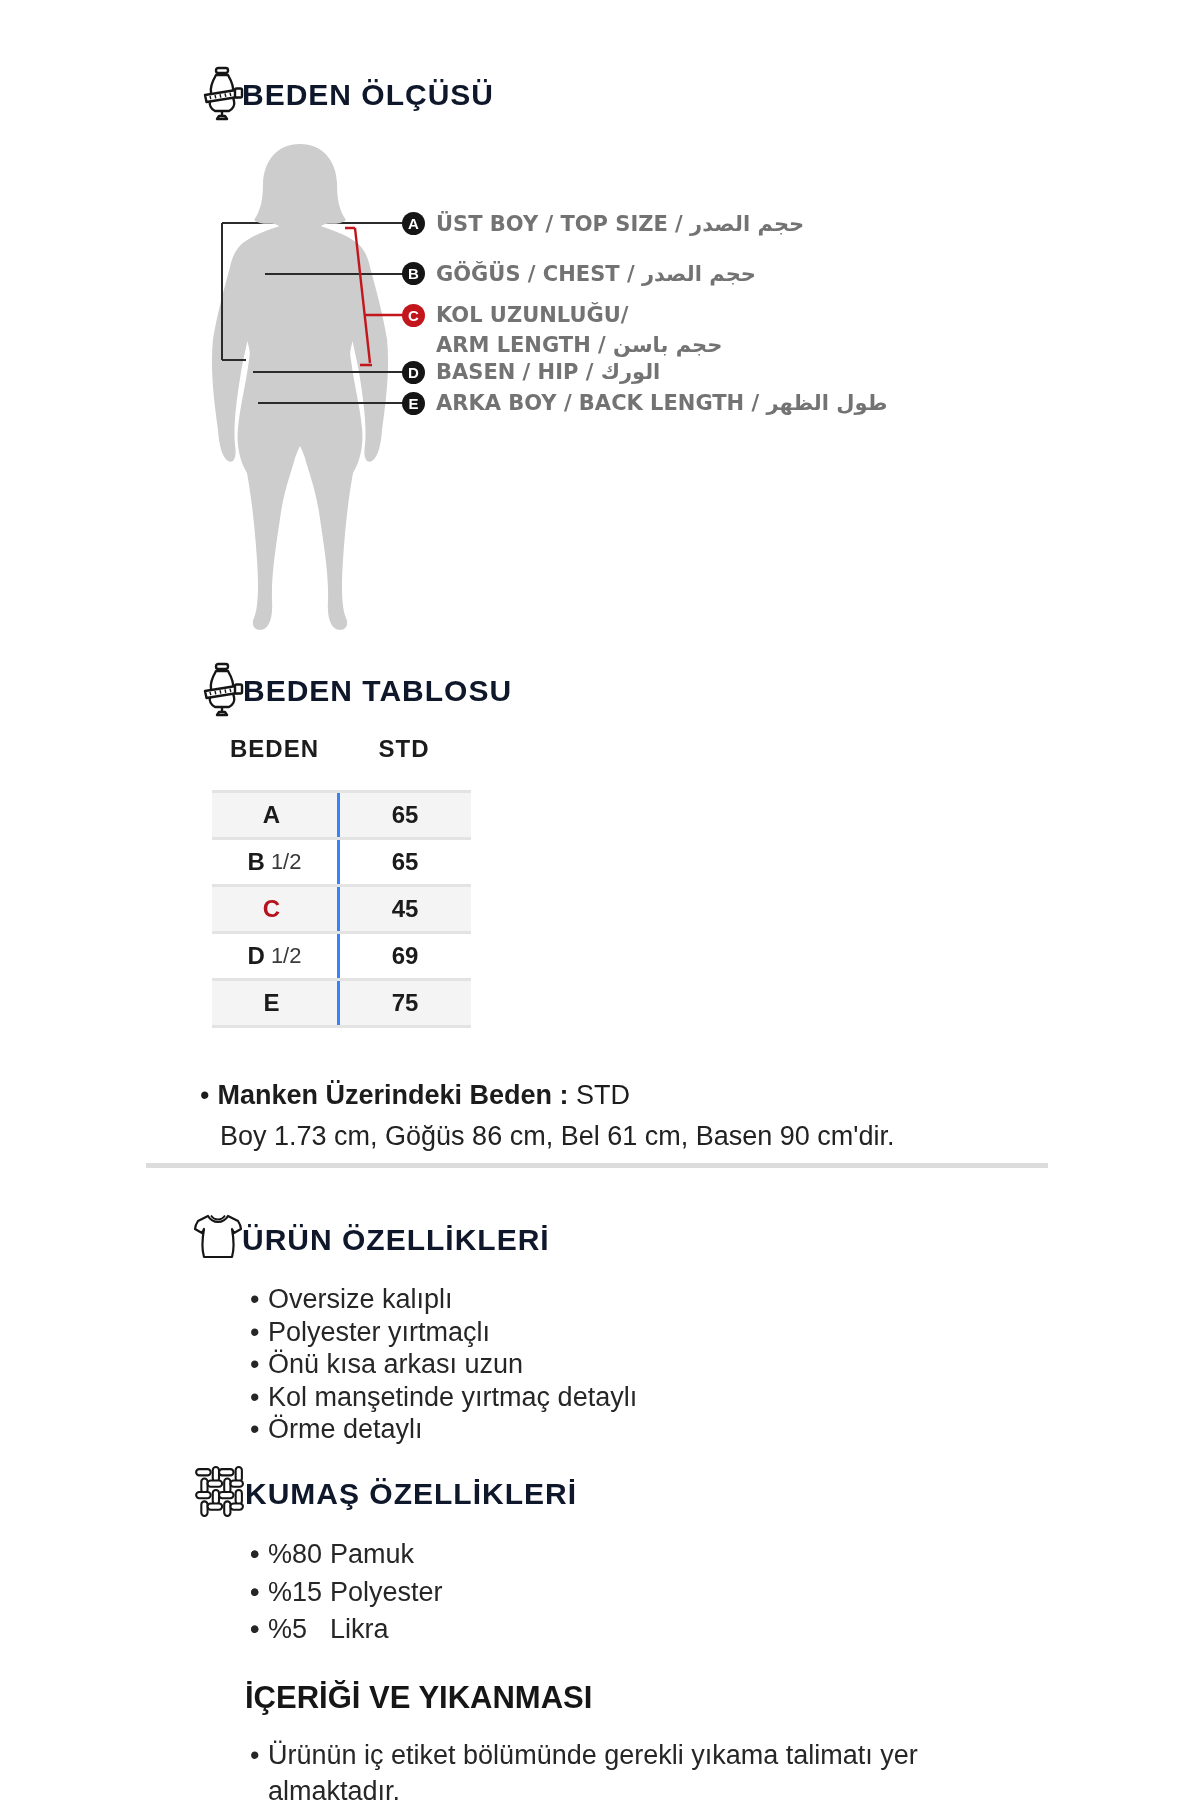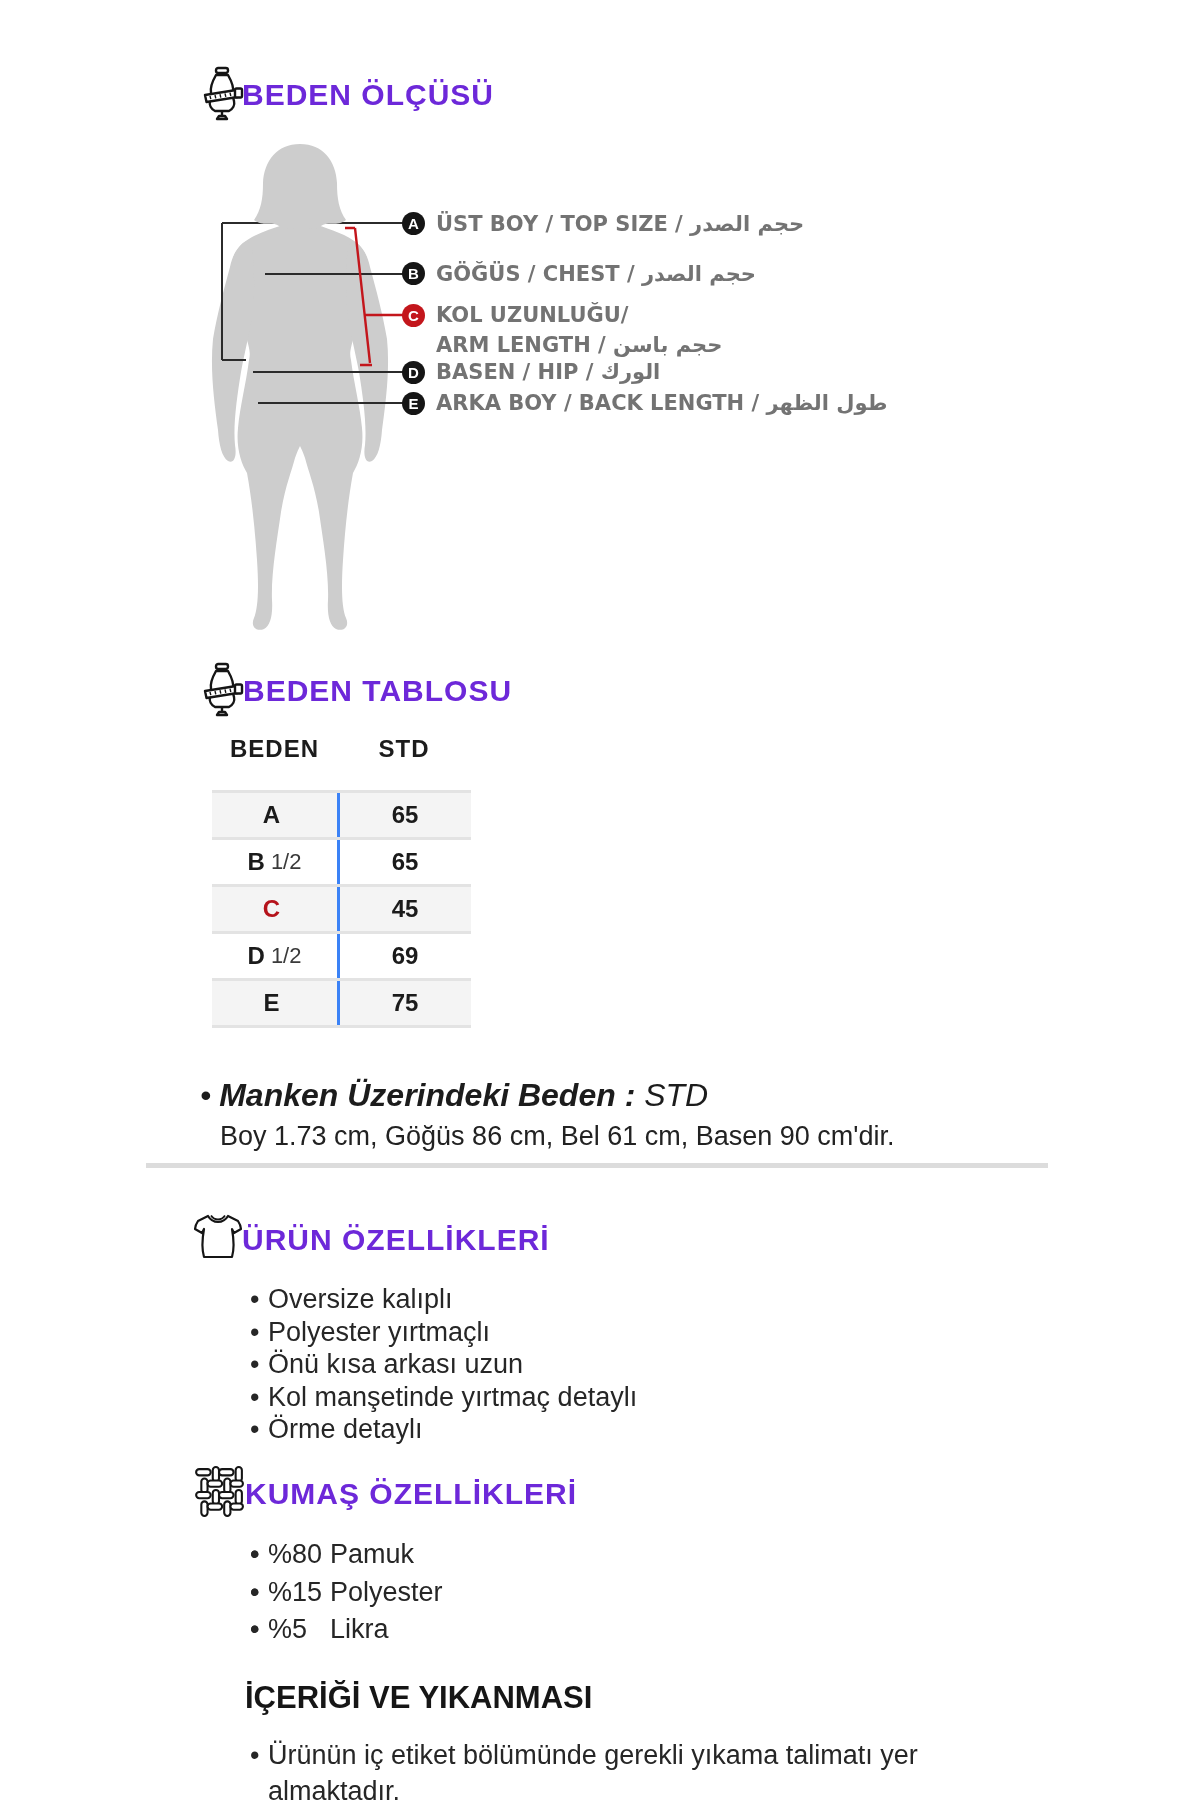--- a/index.html
+++ b/index.html
@@ -5,21 +5,21 @@
   html,body{margin:0;padding:0;}
   body{
     width:1200px;height:1800px;position:relative;overflow:hidden;
     background:#ffffff;color:#1c1c1c;
     font-family:"Liberation Sans",sans-serif;
   }
   .abs{position:absolute;}
 
   
   .sec-title{
-    font-weight:700;font-size:30px;letter-spacing:1px;color:#6d28d9;
+    font-weight:700;font-size:30px;letter-spacing:1px;color:#0f172a;
     white-space:nowrap;line-height:34px;
   }
   .icon svg{display:block;}
 
   
   #diagram{left:140px;top:130px;width:940px;height:510px;}
   .mcircle{
     position:absolute;width:23px;height:23px;border-radius:50%;
     background:#151515;color:#fff;font-weight:700;font-size:15px;
     display:flex;align-items:center;justify-content:center;line-height:1;
@@ -41,21 +41,21 @@
   .stable{left:212px;top:790px;width:259px;border-bottom:3px solid #e3e3e3;}
   .trow{display:flex;height:44px;border-top:3px solid #e3e3e3;background:#ffffff;}
   .trow:nth-child(odd){background:#f4f4f4;}
   .tcell{display:flex;align-items:center;justify-content:center;font-size:24px;font-weight:700;color:#1b1b1b;}
   .tcell.left{width:125px;}
   .tcell.right{width:130px;border-left:3px solid #3b82f6;font-weight:600;}
   .tcell .suffix{font-weight:400;font-size:22px;margin-left:6px;color:#3a3a3a;}
   .tcell .letter.red{color:#b5131b;}
 
   
-  .minfo1{left:200px;top:1080px;font-size:32px;line-height:30px;white-space:nowrap;font-style:italic;}
+  .minfo1{left:200px;top:1080px;font-size:27px;line-height:30px;white-space:nowrap;}
   .minfo1 b{font-weight:700;}
   .minfo2{left:220px;top:1119px;font-size:27px;line-height:34px;color:#222;white-space:nowrap;}
   .bullet-dot{display:inline-block;margin-right:8px;}
 
   .divider{left:146px;top:1163px;width:902px;height:5px;background:#dcdcdc;}
 
   
   ul.blist{list-style:none;margin:0;padding:0;}
   ul.blist li{position:relative;padding-left:18px;color:#262626;}
   ul.blist li::before{content:"\2022";position:absolute;left:0;top:0;}

